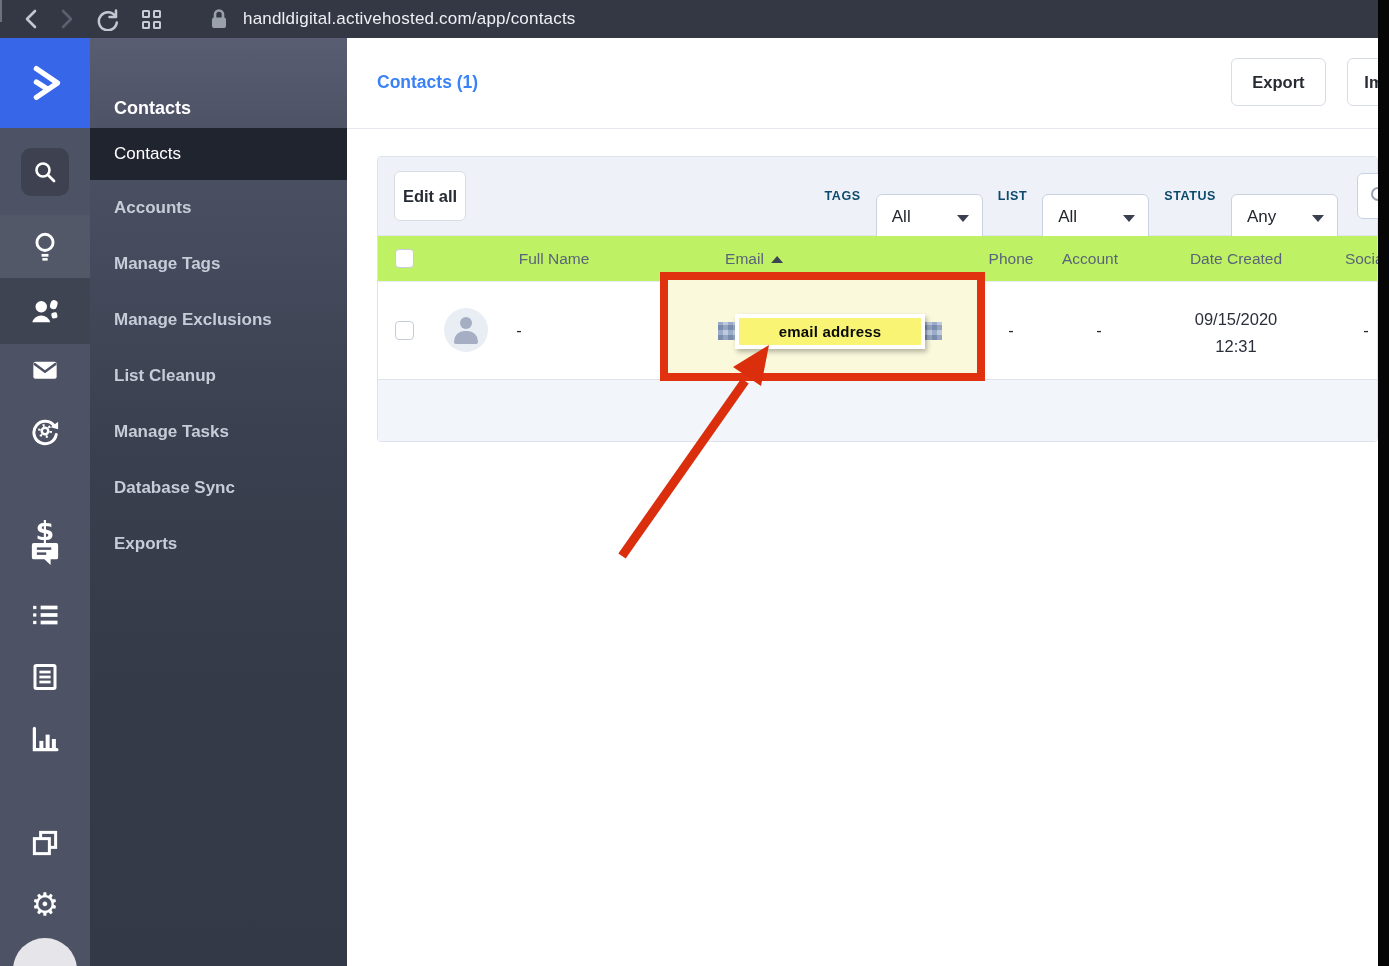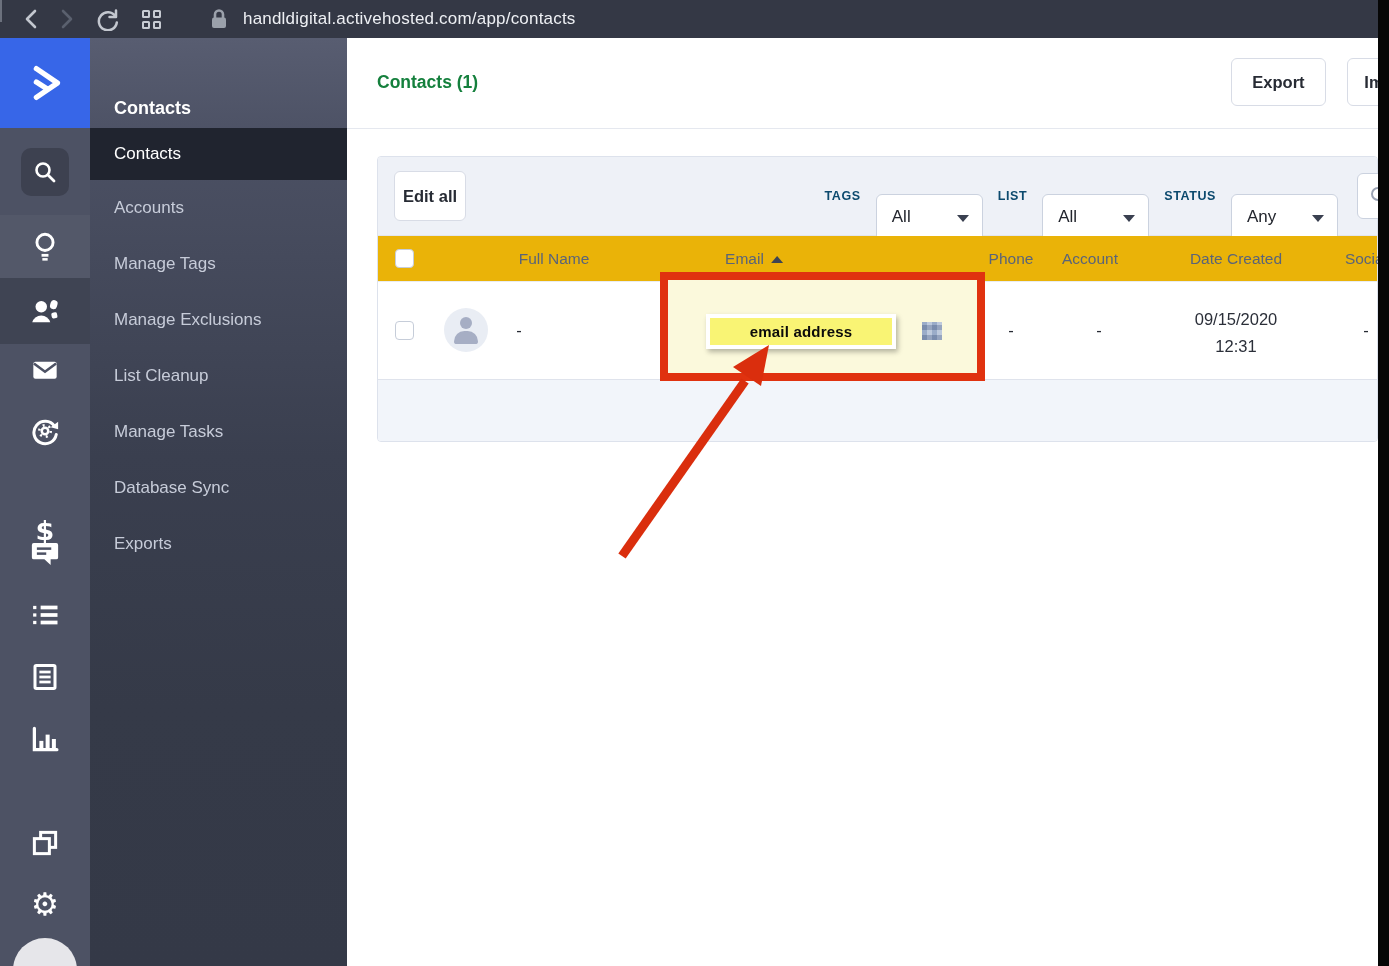--- a/index.html
+++ b/index.html
@@ -35,45 +35,45 @@
   .rail-avatar { position:absolute; left:13px; top:900px; width:64px; height:64px; border-radius:50%;
                  background:#e6e6ea; }
 
   
   .menu { position:absolute; left:90px; top:38px; width:257px; height:928px; z-index:4;
           background:linear-gradient(180deg,#585d71 0%,#4b5063 12%,#3a3f4f 45%,#353a48 72%,#343947 100%); }
   .menu-title { position:absolute; left:24px; top:60px; color:#ffffff; font-size:18px; font-weight:700; }
   .menu-active { position:absolute; left:0; top:90px; width:257px; height:52px; background:#20242f; }
   .menu-active span { position:absolute; left:24px; top:0; line-height:52px; color:#ffffff; font-size:17px; }
   .menu-list { position:absolute; left:0; top:142px; width:257px; }
-  .menu-item { height:56px; line-height:56px; padding-left:24px; color:#c7ccd9; font-size:17px; }
+  .menu-item { height:56px; line-height:56px; padding-left:24px; color:#c7ccd9; font-size:17px;font-weight:bold; }
 
   
   .main { position:absolute; left:347px; top:38px; width:1042px; height:928px; background:#fff; z-index:3; }
-  .page-title { position:absolute; left:30px; top:34px; font-size:17.5px; font-weight:700; color:#15803d; }
+  .page-title { position:absolute; left:30px; top:34px; font-size:17.5px; font-weight:700; color:#3b82f6; }
   .btn { background:#fff; border:1px solid #d8dce6; border-radius:6px; color:#272b34;
          font-size:16.5px; font-weight:600; text-align:center; }
   .btn-export { position:absolute; left:884px; top:20px; width:95px; height:48px; line-height:46px; }
   .btn-import { position:absolute; left:1000px; top:20px; width:86px; height:48px; line-height:46px; }
   .hdr-divider { position:absolute; left:0; top:90px; width:1042px; height:1px; background:#e5e8ef; }
 
   .card { position:absolute; left:30px; top:118px; width:1001px; border:1px solid #dde2ec; border-radius:4px; background:#fff; }
   .toolbar { position:relative; height:79px; background:#eef1f7; border-bottom:1px solid #e2e6ee; border-radius:3px 3px 0 0; }
   .btn-editall { position:absolute; left:16px; top:14px; width:72px; height:50px; line-height:48px; }
   .filters { position:absolute; right:39px; top:16px; height:46px; display:flex; align-items:center; gap:15px; }
   .flabel { font-size:12.5px; font-weight:700; color:#0c4a6e; letter-spacing:.6px; }
   .dd { position:relative; width:107px; height:52px; background:#fff; border:1px solid #cbd2df; border-radius:6px;margin-top:47px; }
   .dd .val { position:absolute; left:15px; top:0; line-height:44px; font-size:17px; color:#23262e; }
   .caret-down { position:absolute; right:13px; top:20px; width:0; height:0;
                 border-left:6px solid transparent; border-right:6px solid transparent; border-top:7px solid #3a4050; }
   .btn-search { position:absolute; left:979px; top:16px; width:46px; height:46px; background:#fff;
                 border:1px solid #cbd2df; border-radius:6px; }
   .btn-search i { position:absolute; left:13px; top:13px; width:14px; height:14px; border:2.5px solid #9aa2b3; border-radius:50%; display:block; }
 
-  .thead { position:relative; height:46px; background:#eab308; border-bottom:1px solid #e9ecf2; }
+  .thead { position:relative; height:46px; background:#bef264; border-bottom:1px solid #e9ecf2; }
   .col { position:absolute; top:0; height:46px; line-height:46px; transform:translateX(-50%);
          font-size:15.5px; color:#5a6479; white-space:nowrap; }
   .caret-up { display:inline-block; width:0; height:0; margin-left:7px; margin-bottom:1px;
               border-left:6px solid transparent; border-right:6px solid transparent; border-bottom:7px solid #3d4454; }
   .checkbox { position:absolute; left:17px; width:19px; height:19px; background:#fff;
               border:1px solid #c6cdd9; border-radius:4px; }
   .trow { position:relative; height:97px; background:#fff; }
   .avatar { position:absolute; left:66px; top:26px; width:44px; height:44px; border-radius:50%; background:#e9edf4; }
   .avatar .head { position:absolute; left:16px; top:9px; width:12px; height:12px; border-radius:50%; background:#a6aec4; }
   .avatar .body { position:absolute; left:10px; top:23px; width:24px; height:13px; border-radius:12px 12px 3px 3px; background:#a6aec4; }
@@ -84,21 +84,21 @@
   .tfoot { height:62px; background:#f2f5fa; border-top:1px solid #dfe3ec; border-radius:0 0 3px 3px; }
 
   
   .ann-rect { position:absolute; left:660px; top:272px; width:325px; height:109px;
               border:8px solid #e0320f; background:#fbf9dc; z-index:20; }
   .pixel-chip { position:absolute; top:322px; width:20px; height:18px; z-index:21; opacity:.95;
     background-image:repeating-linear-gradient(90deg,#a3b4cf 0 5px,#ccd6e6 5px 10px),
                      repeating-linear-gradient(0deg,rgba(120,140,175,.55) 0 5px,rgba(215,224,238,.55) 5px 10px);
     background-blend-mode:multiply; }
   .chip-left { left:718px; } .chip-right { left:922px; }
-  .ann-white { position:absolute; left:706px; top:314px; width:190px; height:35px; background:#fff;
+  .ann-white { position:absolute; left:735px; top:314px; width:190px; height:35px; background:#fff;
                box-shadow:2px 3px 5px rgba(0,0,0,.28); z-index:22; }
   .ann-yellow { position:absolute; left:4px; top:4px; right:4px; bottom:4px; background:#f9f474;
                 text-align:center; line-height:27px; font-size:15px; font-weight:700; color:#0b0b0b;
                 letter-spacing:.2px; }
   .ann-arrow { position:absolute; left:577px; top:338px; z-index:23; }
 
   
   .blackstrip { position:absolute; left:1378px; top:0; width:11px; height:966px; background:#060606; z-index:90; }
 </style>
 </head>

